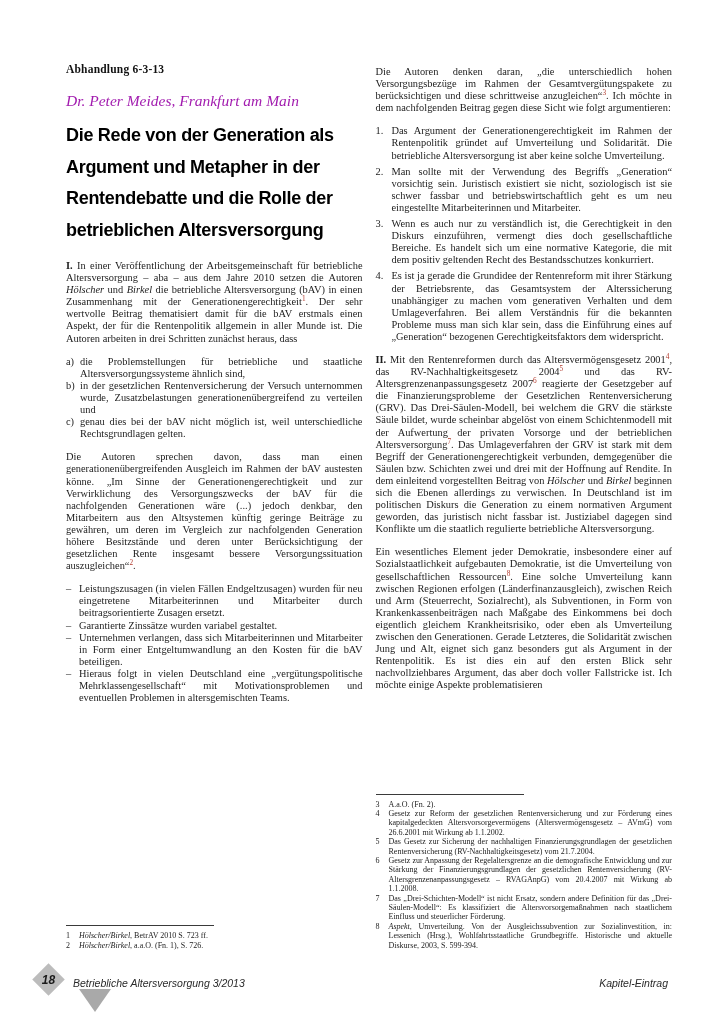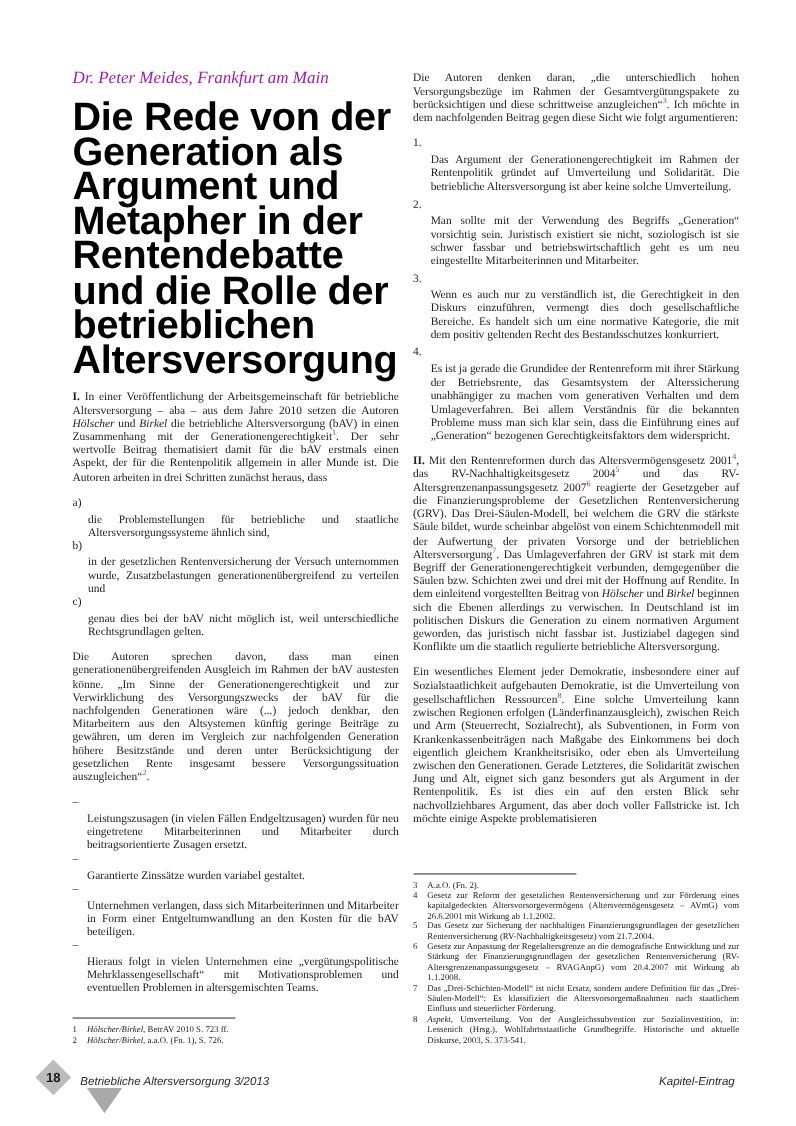--- a/index.html
+++ b/index.html
@@ -4,30 +4,30 @@
 <style>
   html,body{margin:0;padding:0;background:#ffffff;}
   .page{position:relative;width:724px;height:1024px;background:#ffffff;overflow:hidden;
         font-family:"Liberation Serif",serif;color:#1c1c1c;}
   .columns{position:absolute;left:66px;top:62px;width:606px;height:888px;display:flex;gap:13px;}
   .col{flex:1;display:flex;flex-direction:column;min-width:0;}
   .col-right{padding-top:4px;}
 
   .rubric{font-weight:bold;font-size:11.5px;line-height:14px;letter-spacing:.2px;margin:0 0 16px 0;color:#111;}
   .author{font-style:italic;font-size:15.5px;line-height:18px;margin:0 0 10px 0;color:#a21caf;}
-  .title{font-family:"Liberation Sans",sans-serif;font-weight:bold;font-size:36px;line-height:31.5px;
+  .title{font-family:"Liberation Sans",sans-serif;font-weight:bold;font-size:18px;line-height:31.5px;
          letter-spacing:-.3px;margin:0 0 14px 0;color:#000;}
 
   .body-text{font-size:10.4px;line-height:12.1px;text-align:justify;hyphens:auto;-webkit-hyphens:auto;}
   .para{margin:0 0 11px 0;}
   .para:last-child{margin-bottom:0;}
 
   .li{display:flex;margin:0;}
   .li .marker{flex:0 0 14px;}
-  .li .txt{flex:1;text-align:justify;hyphens:auto;margin-top:15px;}
+  .li .txt{flex:1;text-align:justify;hyphens:auto;}
   .list{margin:0 0 11px 0;}
   .numli{margin-bottom:4px;}
   .numli .marker{flex:0 0 16px;}
   .dashli .marker{flex:0 0 13px;}
 
   .it{font-style:italic;}
   .bd{font-weight:bold;}
   .supmark{color:#b23b2e;font-size:70%;vertical-align:super;line-height:0;}
 
   .fnblock{margin-top:auto;}
@@ -37,32 +37,33 @@
   .fn .fn-text{flex:1;text-align:justify;hyphens:auto;}
 
   .footer{position:absolute;left:0;top:956px;width:724px;height:68px;
           font-family:"Liberation Sans",sans-serif;color:#2a2a2a;}
   .diamond{position:absolute;left:37px;top:12px;width:23px;height:23px;background:#bcbcbc;
            transform:rotate(45deg);}
   .diamond-shadow{position:absolute;left:79px;top:33px;width:0;height:0;
            border-left:16px solid transparent;border-right:16px solid transparent;
            border-top:23px solid #a9a9a9;}
   .pagenum{position:absolute;left:37px;top:12px;width:23px;height:23px;display:flex;
-           align-items:center;justify-content:center;font-weight:bold;font-size:12px;color:#1a1a1a;}
+           align-items:center;justify-content:center;font-weight:bold;font-size:12px;color:#1a1a1a;font-style:italic;}
   .journal{position:absolute;left:73px;top:21px;font-style:italic;font-size:10.5px;text-align:right;}
   .section-label{position:absolute;right:56px;top:21px;font-style:italic;font-size:10.5px;}
 </style>
 </head>
 <body>
 
 <div class="page">
 
   <div class="columns">
 
     <div class="col col-left">
+      <div class="rubric">Abhandlung 6-3-13</div>
       <div class="author">Dr. Peter Meides, Frankfurt am Main</div>
       <h1 class="title">Die Rede von der Generation als Argument und Metapher in der Rentendebatte und die Rolle der betrieblichen Altersversorgung</h1>
 
       <div class="body-text">
         <p class="para"><span class="bd">I.</span><span> In einer Veröffentlichung der Arbeitsgemeinschaft für betriebliche Altersversorgung – aba – aus dem Jahre 2010 setzen die Autoren </span><span class="it">Hölscher</span><span> und </span><span class="it">Birkel</span><span> die betriebliche Altersversorgung (bAV) in einen Zusammenhang mit der Generationengerechtigkeit</span><span class="supmark">1</span><span>. Der sehr wertvolle Beitrag thematisiert damit für die bAV erstmals einen Aspekt, der für die Rentenpolitik allgemein in aller Munde ist. Die Autoren arbeiten in drei Schritten zunächst heraus, dass</span></p>
 
         <div class="list">
           <div class="li">
             <span class="marker">a)</span>
             <span class="txt">die Problemstellungen für betriebliche und staatliche Altersversorgungssysteme ähnlich sind,</span>
@@ -88,21 +89,21 @@
           <div class="li dashli">
             <span class="marker">–</span>
             <span class="txt">Garantierte Zinssätze wurden variabel gestaltet.</span>
           </div>
           <div class="li dashli">
             <span class="marker">–</span>
             <span class="txt">Unternehmen verlangen, dass sich Mitarbeiterinnen und Mitarbeiter in Form einer Entgeltumwandlung an den Kosten für die bAV beteiligen.</span>
           </div>
           <div class="li dashli">
             <span class="marker">–</span>
-            <span class="txt">Hieraus folgt in vielen Unternehmen eine „vergütungspolitische Mehrklassengesellschaft“ mit Motivationsproblemen und eventuellen Problemen in altersgemischten Teams.</span>
+            <span class="txt">Hieraus folgt in vielen Deutschland eine „vergütungspolitische Mehrklassengesellschaft“ mit Motivationsproblemen und eventuellen Problemen in altersgemischten Teams.</span>
           </div>
         </div>
       </div>
 
       <div class="fnblock">
         <div class="fnrule"></div>
         <div class="fn">
           <span class="fn-num">1</span>
           <span class="fn-text"><span class="it">Hölscher/Birkel</span><span>, BetrAV 2010 S. 723 ff.</span></span>
         </div>
@@ -158,21 +159,21 @@
         <div class="fn">
           <span class="fn-num">6</span>
           <span class="fn-text"><span>Gesetz zur Anpassung der Regelaltersgrenze an die demografische Entwicklung und zur Stärkung der Finanzierungsgrundlagen der gesetzlichen Rentenversicherung (RV-Altersgrenzenanpassungsgesetz – RVAGAnpG) vom 20.4.2007 mit Wirkung ab 1.1.2008.</span></span>
         </div>
         <div class="fn">
           <span class="fn-num">7</span>
           <span class="fn-text"><span>Das „Drei-Schichten-Modell“ ist nicht Ersatz, sondern andere Definition für das „Drei-Säulen-Modell“: Es klassifiziert die Altersvorsorgemaßnahmen nach staatlichem Einfluss und steuerlicher Förderung.</span></span>
         </div>
         <div class="fn">
           <span class="fn-num">8</span>
-          <span class="fn-text"><span class="it">Aspekt</span><span>, Umverteilung. Von der Ausgleichssubvention zur Sozialinvestition, in: Lessenich (Hrsg.), Wohlfahrtsstaatliche Grundbegriffe. Historische und aktuelle Diskurse, 2003, S. 373-541.</span></span>
+          <span class="fn-text"><span class="it">Aspekt</span><span>, Umverteilung. Von der Ausgleichssubvention zur Sozialinvestition, in: Lessenich (Hrsg.), Wohlfahrtsstaatliche Grundbegriffe. Historische und aktuelle Diskurse, 2003, S. 599-394.</span></span>
         </div>
       </div>
     </div>
 
   </div>
 
   <div class="footer">
     <div class="diamond"></div>
     <div class="diamond-shadow"></div>
     <div class="pagenum">18</div>

